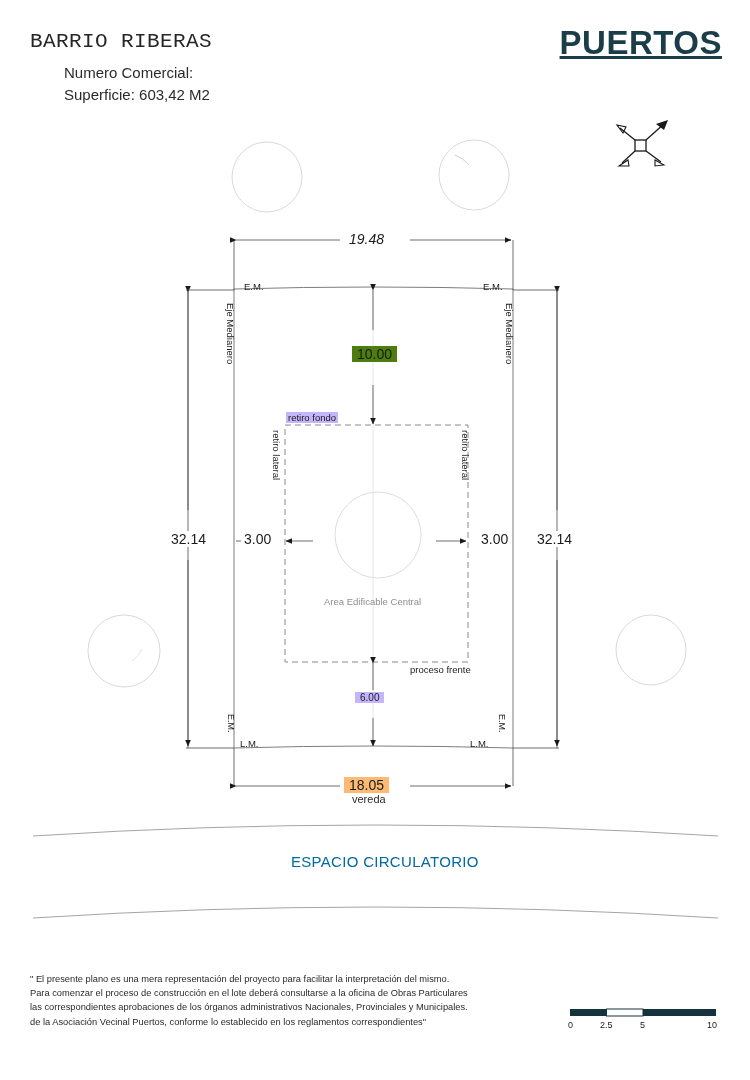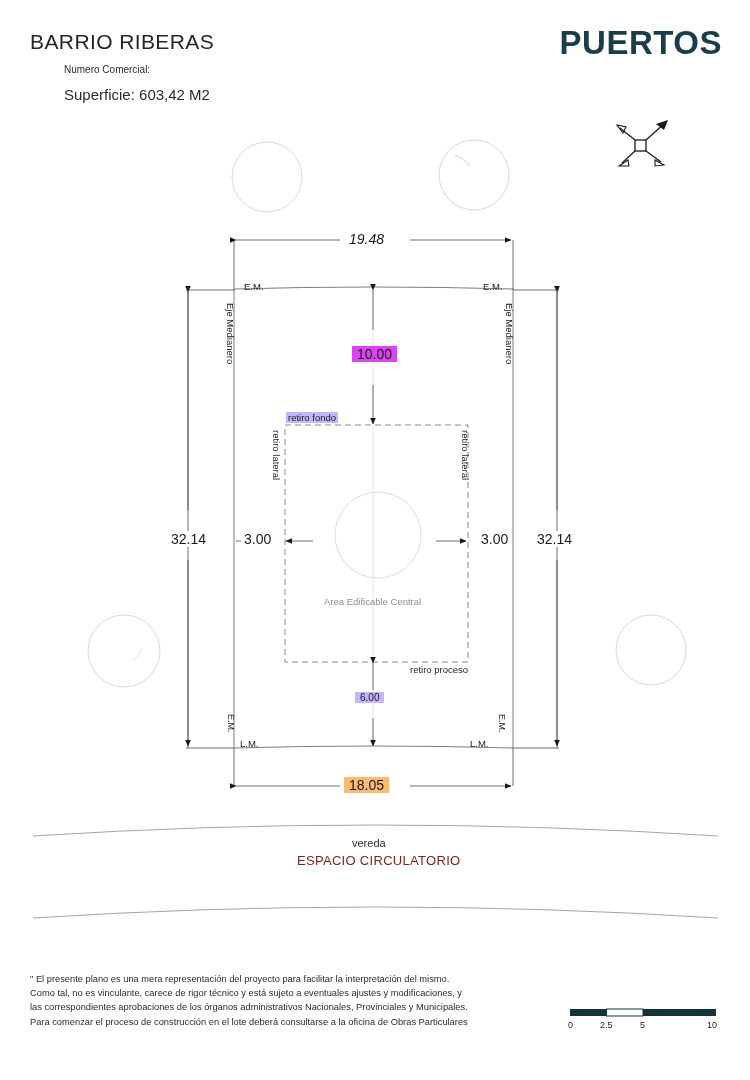--- a/index.html
+++ b/index.html
@@ -8,33 +8,34 @@
     font-family:"Liberation Sans","DejaVu Sans",sans-serif;
     color:#1a1a1a;
   }
   .sheet{position:absolute;inset:0;background:#fff;}
 
   
   .hdr-title{
     position:absolute;left:30px;top:30px;
     font-size:21px;letter-spacing:.4px;font-weight:400;color:#262626;
     white-space:nowrap;
+    font-family:Liberation Mono, monospace;
   }
   .hdr-sub1{
     position:absolute;left:64px;top:64px;
-    font-size:10px;color:#2b2b2b;white-space:nowrap;
+    font-size:15px;color:#2b2b2b;white-space:nowrap;
   }
   .hdr-sub2{
     position:absolute;left:64px;top:86px;
     font-size:15px;color:#2b2b2b;white-space:nowrap;
   }
   .brand{
     position:absolute;right:28px;top:26px;
     font-size:33px;font-weight:bold;letter-spacing:.5px;
-    color:#1b3d4a;line-height:1;white-space:nowrap;
+    color:#1b3d4a;line-height:1;white-space:nowrap;text-decoration:underline;
   }
   .compass{position:absolute;left:604px;top:112px;width:76px;height:66px;}
 
   
   .plan{position:absolute;left:0;top:0;width:750px;height:1080px;}
 
   
   .legal{
     position:absolute;left:30px;top:972px;width:520px;
     font-size:9.3px;line-height:14.2px;color:#2a2a2a;
@@ -160,21 +161,21 @@
   </svg>
 
   <div class="lbl" style="left:344px;top:231px;font-size:14px;background:#fff;padding:0 5px;font-style:italic;">19.48</div>
 
   <div class="lbl" style="left:344px;top:777px;font-size:14px;background:#fdba74;padding:0 5px;">18.05</div>
 
   <div class="lbl" style="left:168px;top:531px;font-size:14px;background:#fff;padding:0 3px;">32.14</div>
 
   <div class="lbl" style="left:534px;top:531px;font-size:14px;background:#fff;padding:0 3px;">32.14</div>
 
-  <div class="lbl" style="left:352px;top:346px;font-size:14px;background:#d946ef;padding:0 5px;">10.00</div>
+  <div class="lbl" style="left:352px;top:346px;font-size:14px;background:#4d7c0f;padding:0 5px;">10.00</div>
 
   <div class="lbl" style="left:355px;top:692px;font-size:10px;background:#c4b5fd;padding:0 5px;">6.00</div>
 
   <div class="lbl" style="left:241px;top:531px;font-size:14px;background:#fff;padding:0 3px;">3.00</div>
 
   <div class="lbl" style="left:478px;top:531px;font-size:14px;background:#fff;padding:0 3px;">3.00</div>
 
   <div class="lbl" style="left:244px;top:281px;font-size:9.5px;">E.M.</div>
   <div class="lbl" style="left:483px;top:281px;font-size:9.5px;">E.M.</div>
 
@@ -182,36 +183,36 @@
   <div class="lbl" style="left:507px;top:714px;font-size:9px;transform:rotate(90deg);transform-origin:left top;">E.M.</div>
 
   <div class="lbl" style="left:240px;top:738px;font-size:9.5px;">L.M.</div>
   <div class="lbl" style="left:470px;top:738px;font-size:9.5px;">L.M.</div>
 
   <div class="lbl" style="left:236px;top:303px;font-size:9.5px;transform:rotate(90deg);transform-origin:left top;">Eje Medianero</div>
   <div class="lbl" style="left:515px;top:303px;font-size:9.5px;transform:rotate(90deg);transform-origin:left top;">Eje Medianero</div>
 
   <div class="lbl" style="left:286px;top:412px;font-size:9.5px;background:#c4b5fd;padding:0 2px;">retiro fondo</div>
 
-  <div class="lbl" style="left:408px;top:664px;font-size:9.5px;background:#fff;padding:0 2px;">retiro proceso</div>
+  <div class="lbl" style="left:408px;top:664px;font-size:9.5px;background:#fff;padding:0 2px;">proceso frente</div>
 
   <div class="lbl" style="left:282px;top:430px;font-size:9.5px;transform:rotate(90deg);transform-origin:left top;">retiro lateral</div>
   <div class="lbl" style="left:471px;top:430px;font-size:9.5px;transform:rotate(90deg);transform-origin:left top;">retiro lateral</div>
 
   <div class="lbl" style="left:324px;top:596px;font-size:9.5px;color:#8e8e8e;">Area Edificable Central</div>
 
-  <div class="lbl" style="left:352px;top:793px;font-size:11px;color:#2b2b2b;margin-top:44px;">vereda</div>
-
-  <div class="lbl" style="left:297px;top:853px;font-size:13px;letter-spacing:.3px;color:#7f1d1d;">ESPACIO CIRCULATORIO</div>
+  <div class="lbl" style="left:352px;top:793px;font-size:11px;color:#2b2b2b;">vereda</div>
+
+  <div class="lbl" style="left:291px;top:853px;font-size:15px;letter-spacing:.3px;color:#0369a1;">ESPACIO CIRCULATORIO</div>
 
   <div class="legal">
     <div>" El presente plano es una mera representación del proyecto para facilitar la interpretación del mismo.</div>
-    <div>Como tal, no es vinculante, carece de rigor técnico y está sujeto a eventuales ajustes y modificaciones, y</div>
+    <div>Para comenzar el proceso de construcción en el lote deberá consultarse a la oficina de Obras Particulares</div>
     <div>las correspondientes aprobaciones de los órganos administrativos Nacionales, Provinciales y Municipales.</div>
-    <div>Para comenzar el proceso de construcción en el lote deberá consultarse a la oficina de Obras Particulares</div>
+    <div>de la Asociación Vecinal Puertos, conforme lo establecido en los reglamentos correspondientes"</div>
   </div>
 
   <svg class="scalebar" viewBox="0 0 146 10">
     <rect x="0" y="1" width="36.5" height="7" fill="#15333c"></rect>
     <rect x="36.5" y="1" width="36.5" height="7" fill="#ffffff" stroke="#15333c" stroke-width="1"></rect>
     <rect x="73" y="1" width="73" height="7" fill="#15333c"></rect>
   </svg>
   <div class="scale-nums">
     <span style="left:6px;">0</span>
     <span style="left:38px;">2.5</span>

